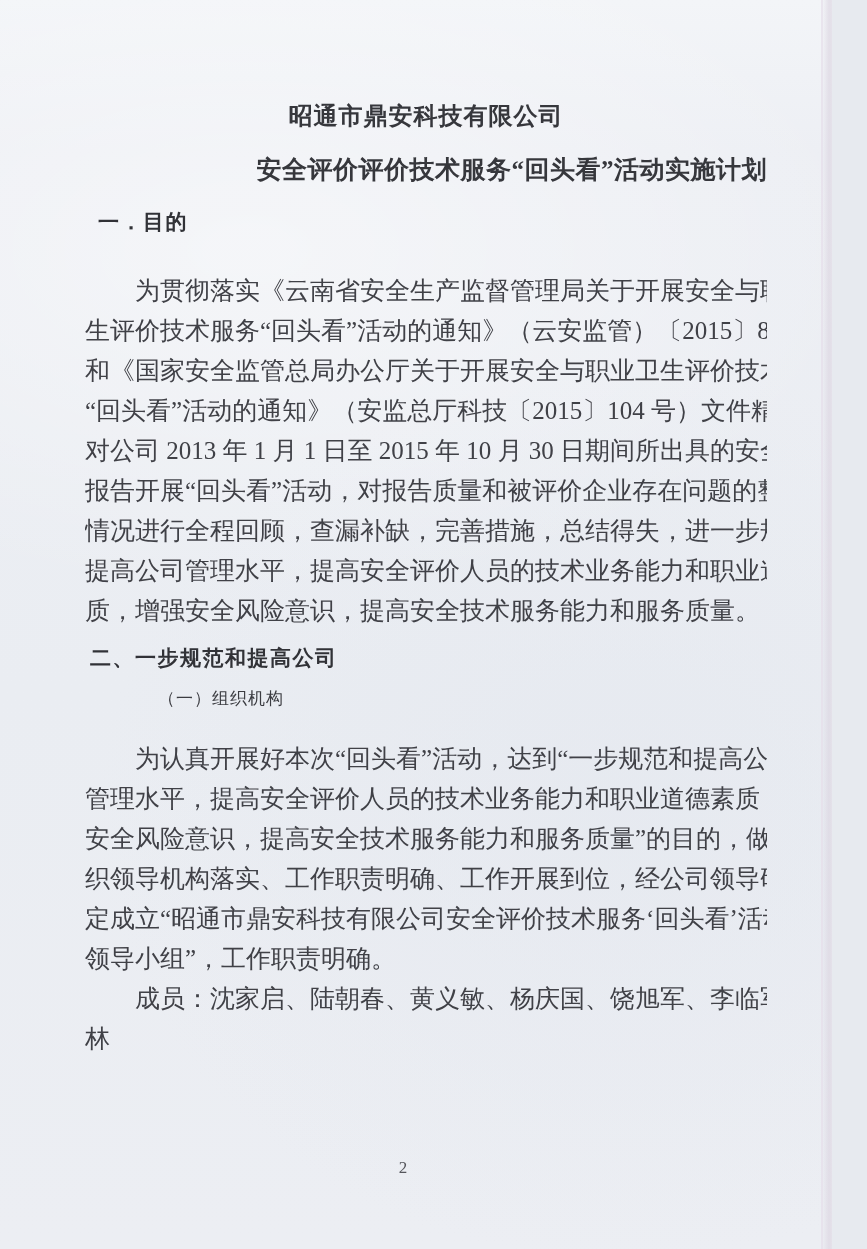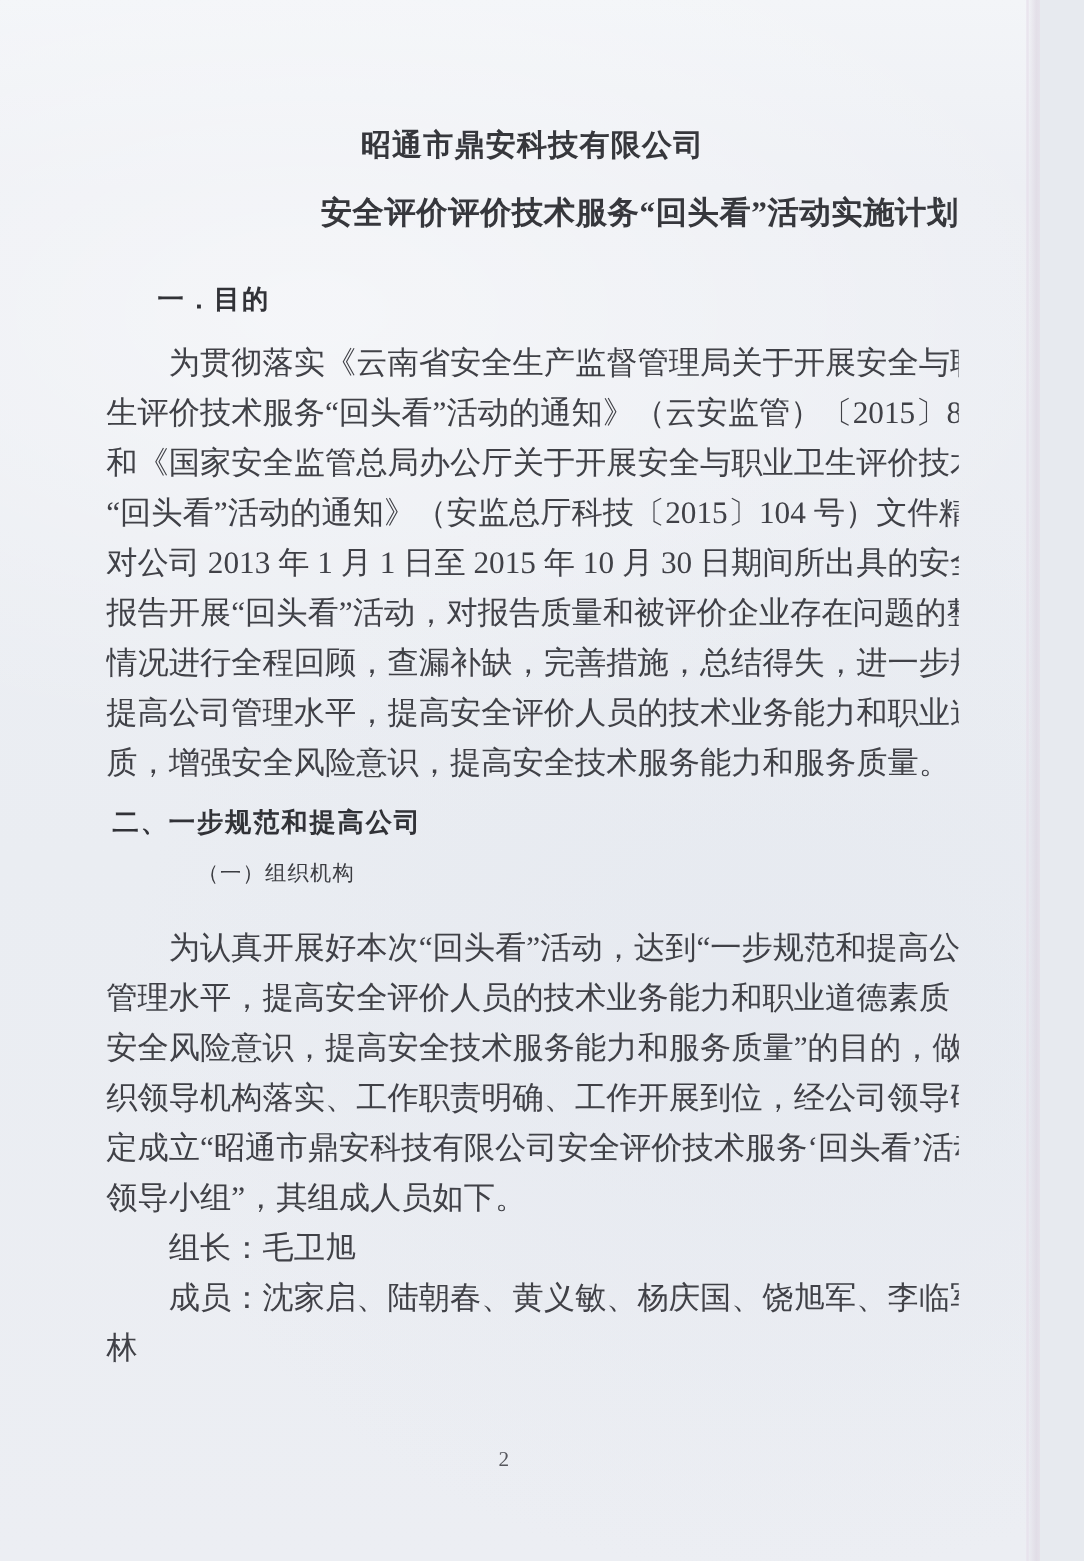--- a/index.html
+++ b/index.html
@@ -29,21 +29,21 @@
     text-align: center; font-weight: bold; color: #36373c;
   }
   .t1 { top: 100px; font-size: 24px; letter-spacing: 1px; }
   .t2 { top: 153px; font-size: 25px; letter-spacing: 0.5px; text-align: right; }
   .h1 {
     position: absolute;
     font-family: "Liberation Sans", "DejaVu Sans", sans-serif;
     font-weight: bold; font-size: 21px; color: #313237;
     letter-spacing: 1.5px;
   }
-  .s1 { left: 98px; top: 225px; margin-left: 28px; }
+  .s1 { left: 98px; top: 208px; }
   .s2 { left: 90px; top: 644px; }
   .h2 {
     position: absolute; left: 158px; top: 687px;
     font-family: "Liberation Sans", "DejaVu Sans", sans-serif;
     font-weight: normal; font-size: 17px; color: #3b3c41;
     letter-spacing: 1px;
   }
   .para {
     position: absolute; left: 85px; width: 682px;
     font-size: 25px; color: #404147;
@@ -87,22 +87,21 @@
   <div class="h1 s2">二、一步规范和提高公司</div>
 
   <div class="h2">（一）组织机构</div>
 
   <div class="para p2" id="para2">
       <div class="line">　　为认真开展好本次“回头看”活动，达到“一步规范和提高公司</div>
       <div class="line">管理水平，提高安全评价人员的技术业务能力和职业道德素质，增强</div>
       <div class="line">安全风险意识，提高安全技术服务能力和服务质量”的目的，做到组</div>
       <div class="line">织领导机构落实、工作职责明确、工作开展到位，经公司领导研究决</div>
       <div class="line">定成立“昭通市鼎安科技有限公司安全评价技术服务‘回头看’活动</div>
-      <div class="line plain">领导小组”，其组成人员如下。</div>
-      <div class="line plain">　　组长：毛卫旭</div>
+      <div class="line plain">领导小组”，工作职责明确。</div>
       <div class="line">　　成员：沈家启、陆朝春、黄义敏、杨庆国、饶旭军、李临军、刘</div>
       <div class="line plain">林</div>
     </div>
 
   <div class="pagenum">2</div>
 
   <div class="scan-edge"></div>
   <div class="scan-crease"></div>
 </div>
 

